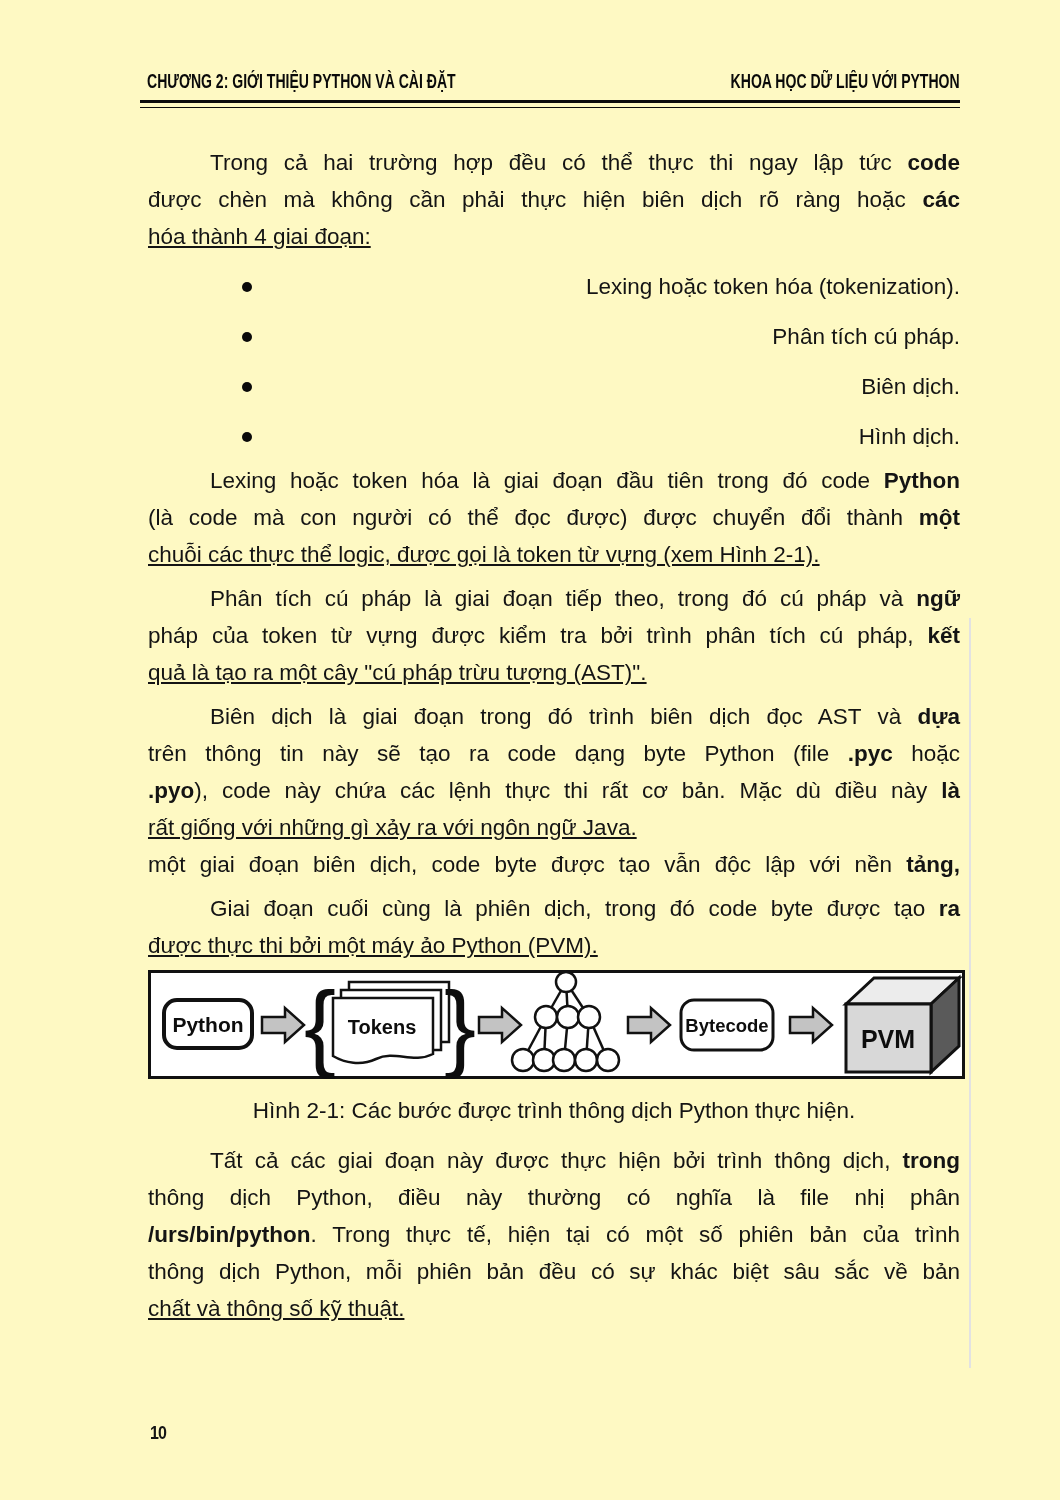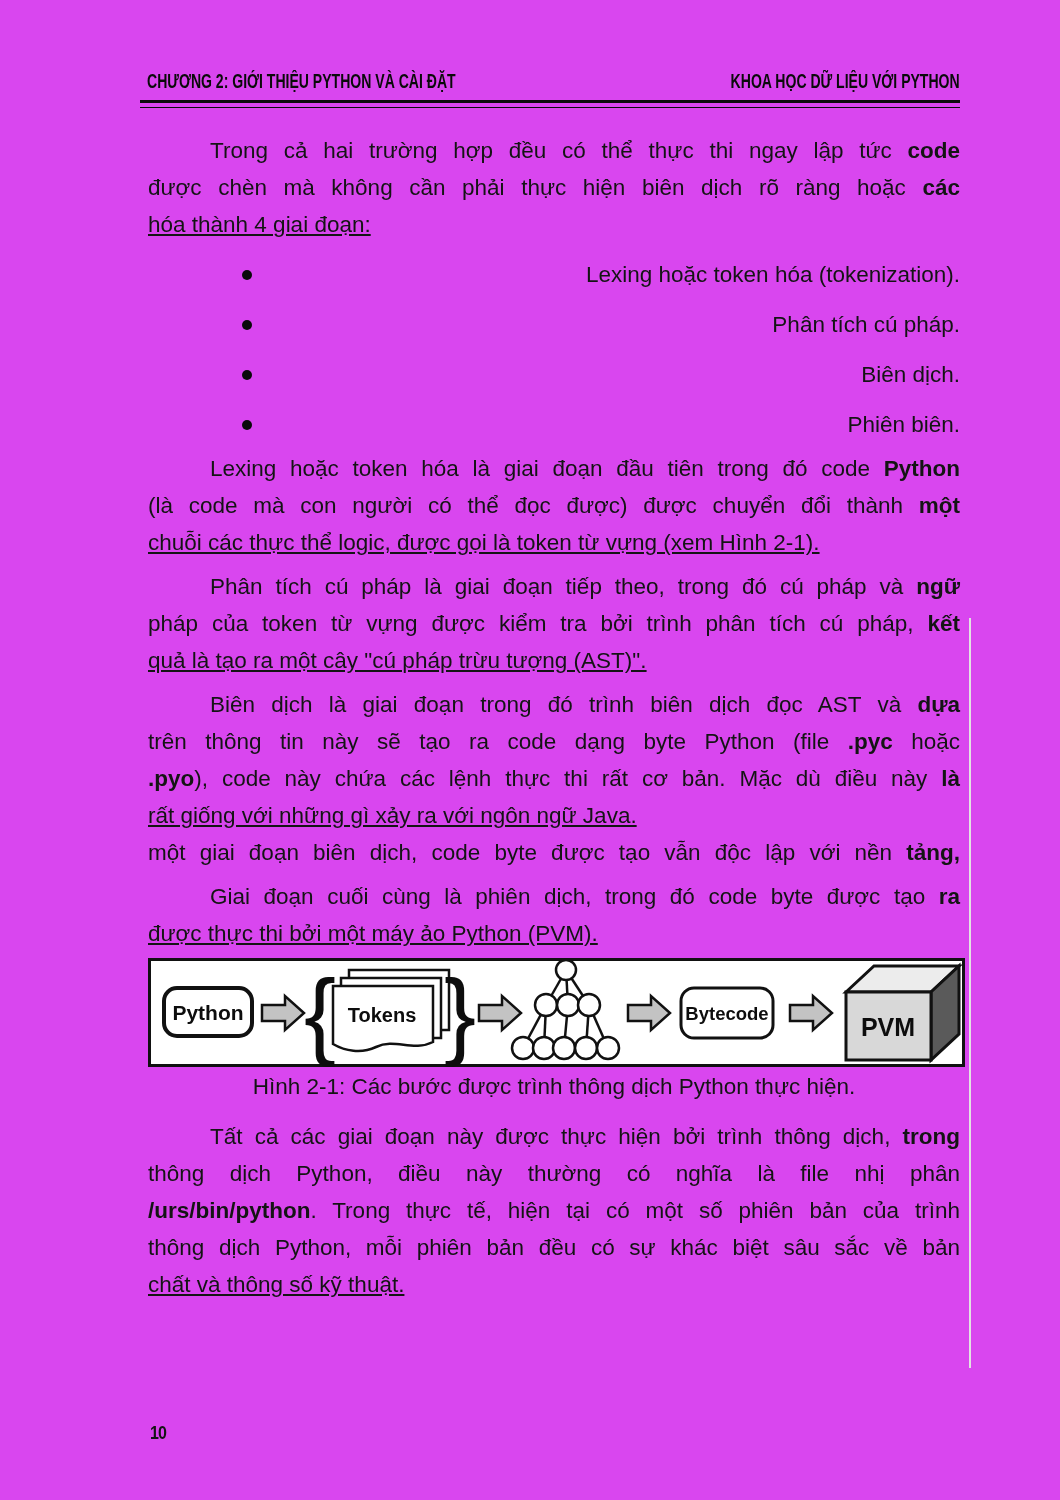--- a/index.html
+++ b/index.html
@@ -1,49 +1,49 @@
 <!DOCTYPE html>
 <html><head>
 <meta charset="utf-8">
 <style>
   html,body{margin:0;padding:0;}
   body{
     width:1060px;height:1500px;position:relative;background:#ffffff;
     font-family:"Liberation Sans",sans-serif;color:#141414;
     -webkit-font-smoothing:antialiased;
   }
-  .page{position:absolute;inset:0;background:#d946ef;overflow:hidden;}
+  .page{position:absolute;inset:0;background:#fef9c3;overflow:hidden;}
 
   
   .header-row{position:absolute;left:147px;right:100px;top:72px;display:flex;justify-content:space-between;align-items:baseline;}
   .hdr{font-weight:bold;font-size:18px;letter-spacing:0px;white-space:nowrap;color:#0a0a0a;}
   .hdr.left{transform:scaleX(0.78) scaleY(1.08);transform-origin:left center;}
   .hdr.right{transform:scaleX(0.78) scaleY(1.08);transform-origin:right center;}
   .header-rule{position:absolute;left:140px;width:820px;top:100px;height:4px;
     border-top:3px solid #0c0c0c;border-bottom:1px solid #0c0c0c;}
 
   
-  .content{position:absolute;left:148px;top:116px;width:812px;font-size:22.5px;line-height:37px;}
+  .content{position:absolute;left:148px;top:128px;width:812px;font-size:22.5px;line-height:37px;}
   .para{margin-top:7px;}
   #blocks-top .para:first-child{margin-top:16px;}
   #blocks-bottom .para{margin-top:13px;}
   .line{text-align:justify;text-align-last:justify;-moz-text-align-last:justify;}
   .line.last{text-align-last:left;text-decoration:underline;-moz-text-align-last:left;}
   .line.first{text-indent:62px;}
   .b{font-weight:bold;}
 
   .bullets{margin-top:12px;text-align:right;}
   .bullet-row{position:relative;padding-left:132px;margin-top:13px;line-height:37px;}
   .bullet-row .dot{position:absolute;left:94px;top:14px;width:10px;height:10px;border-radius:50%;background:#0a0a0a;}
 
   
   .figure-wrap{margin-top:6px;width:817px;height:110px;}
   .figure-wrap svg{display:block;}
   .figure-wrap text{font-family:"Liberation Sans",sans-serif;fill:#0d0d0d;}
-  .fig-caption{text-align:center;text-align-last:center;font-size:22.5px;}
+  .fig-caption{margin-top:12px;text-align:center;text-align-last:center;font-size:22.5px;}
 
   
   .page-number{position:absolute;left:150px;top:1424px;font-weight:bold;font-size:16px;letter-spacing:-1px;transform:scaleY(1.15);}
 
   
   .scan-line{position:absolute;left:969px;top:618px;width:2px;height:750px;background:#e2e2e2;}
 </style>
 </head>
 <body>
 
@@ -60,21 +60,21 @@
     <div id="blocks-top">
         <div class="para">
           <div class="line first"><span>Trong cả hai trường hợp đều có thể thực thi ngay lập tức </span><span class="b">code</span></div>
           <div class="line"><span>được chèn mà không cần phải thực hiện biên dịch rõ ràng hoặc </span><span class="b">các</span></div>
           <div class="line last"><span>hóa thành 4 giai đoạn:</span></div>
         </div>
         <div class="bullets">
           <div class="bullet-row"><span class="dot"></span><span>Lexing hoặc token hóa (tokenization).</span></div>
           <div class="bullet-row"><span class="dot"></span><span>Phân tích cú pháp.</span></div>
           <div class="bullet-row"><span class="dot"></span><span>Biên dịch.</span></div>
-          <div class="bullet-row"><span class="dot"></span><span>Phiên biên.</span></div>
+          <div class="bullet-row"><span class="dot"></span><span>Hình dịch.</span></div>
         </div>
         <div class="para">
           <div class="line first"><span>Lexing hoặc token hóa là giai đoạn đầu tiên trong đó code </span><span class="b">Python</span></div>
           <div class="line"><span>(là code mà con người có thể đọc được) được chuyển đổi thành </span><span class="b">một</span></div>
           <div class="line last"><span>chuỗi các thực thể logic, được gọi là token từ vựng (xem Hình 2-1).</span></div>
         </div>
         <div class="para">
           <div class="line first"><span>Phân tích cú pháp là giai đoạn tiếp theo, trong đó cú pháp và </span><span class="b">ngữ</span></div>
           <div class="line"><span>pháp của token từ vựng được kiểm tra bởi trình phân tích cú pháp, </span><span class="b">kết</span></div>
           <div class="line last"><span>quả là tạo ra một cây "cú pháp trừu tượng (AST)".</span></div>

